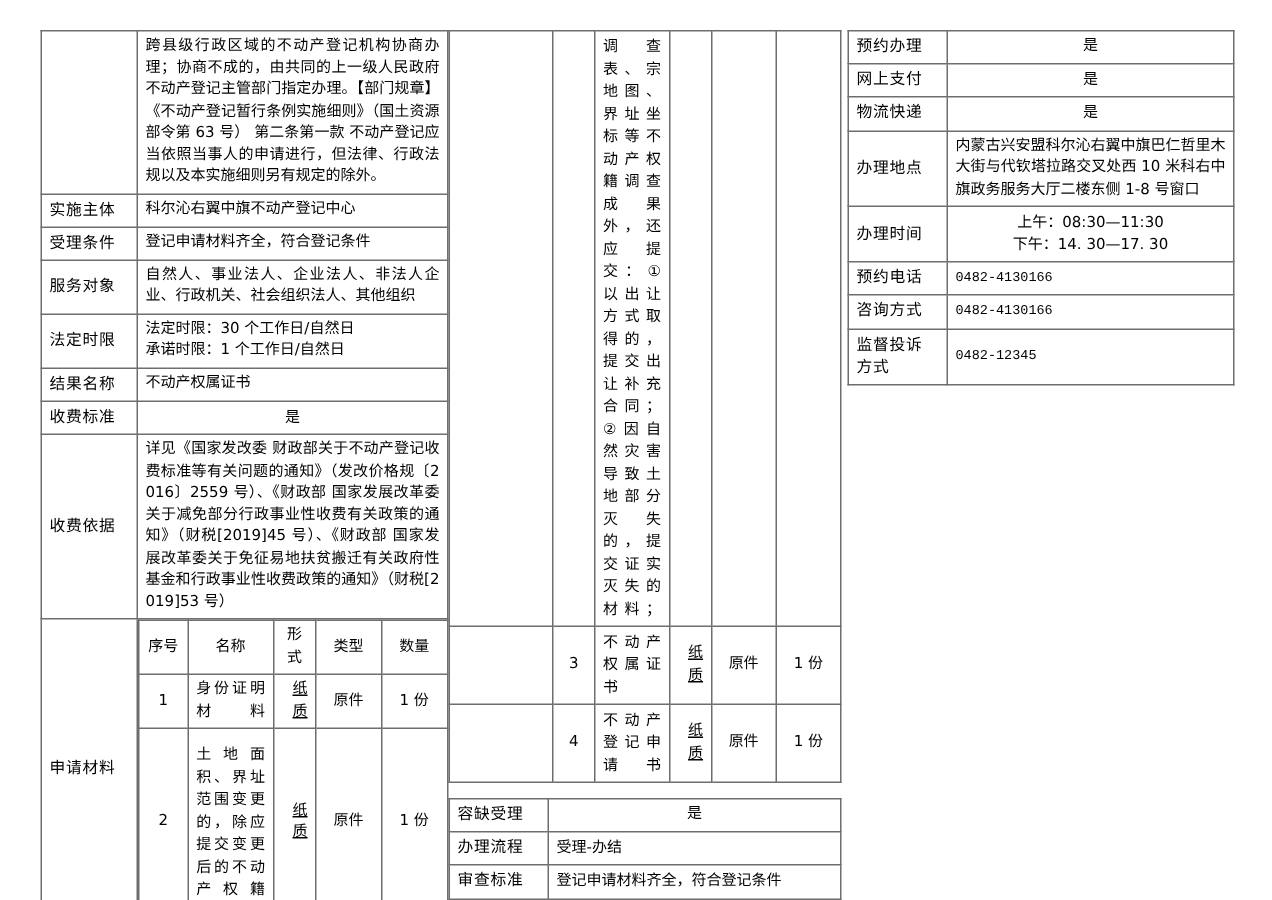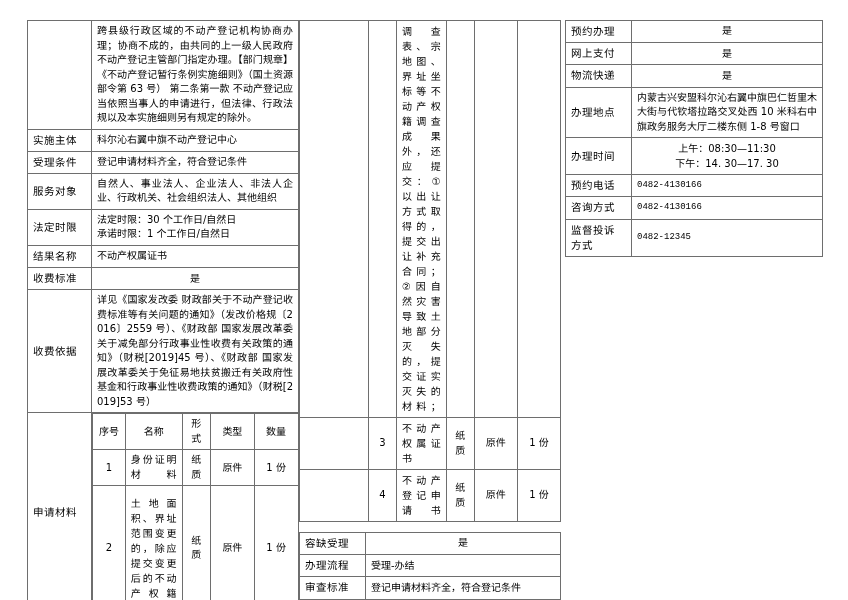--- a/index.html
+++ b/index.html
@@ -64,21 +64,21 @@
     text-justify: inter-ideograph;
   }
 
   
   .lt-c1 { width: 64px; }
   .lt-c2 { width: auto; }
 
   
   .mt-no   { width: 30px;  text-align: center; }
   .mt-name { width: 52px;  text-align: justify; text-align-last: justify; text-justify: inter-ideograph; }
-  .mt-form { width: 26px;  text-align: center; }
+  .mt-form { width: 26px;  text-align: right; text-decoration: underline; }
   .mt-type { width: 40px;  text-align: center; }
   .mt-qty  { width: 40px;  text-align: center; }
 
   .th-c { text-align: center; font-weight: normal; }
 
   
   .narrow-flow {
     text-align: justify;
     text-align-last: justify;
     text-justify: inter-ideograph;

